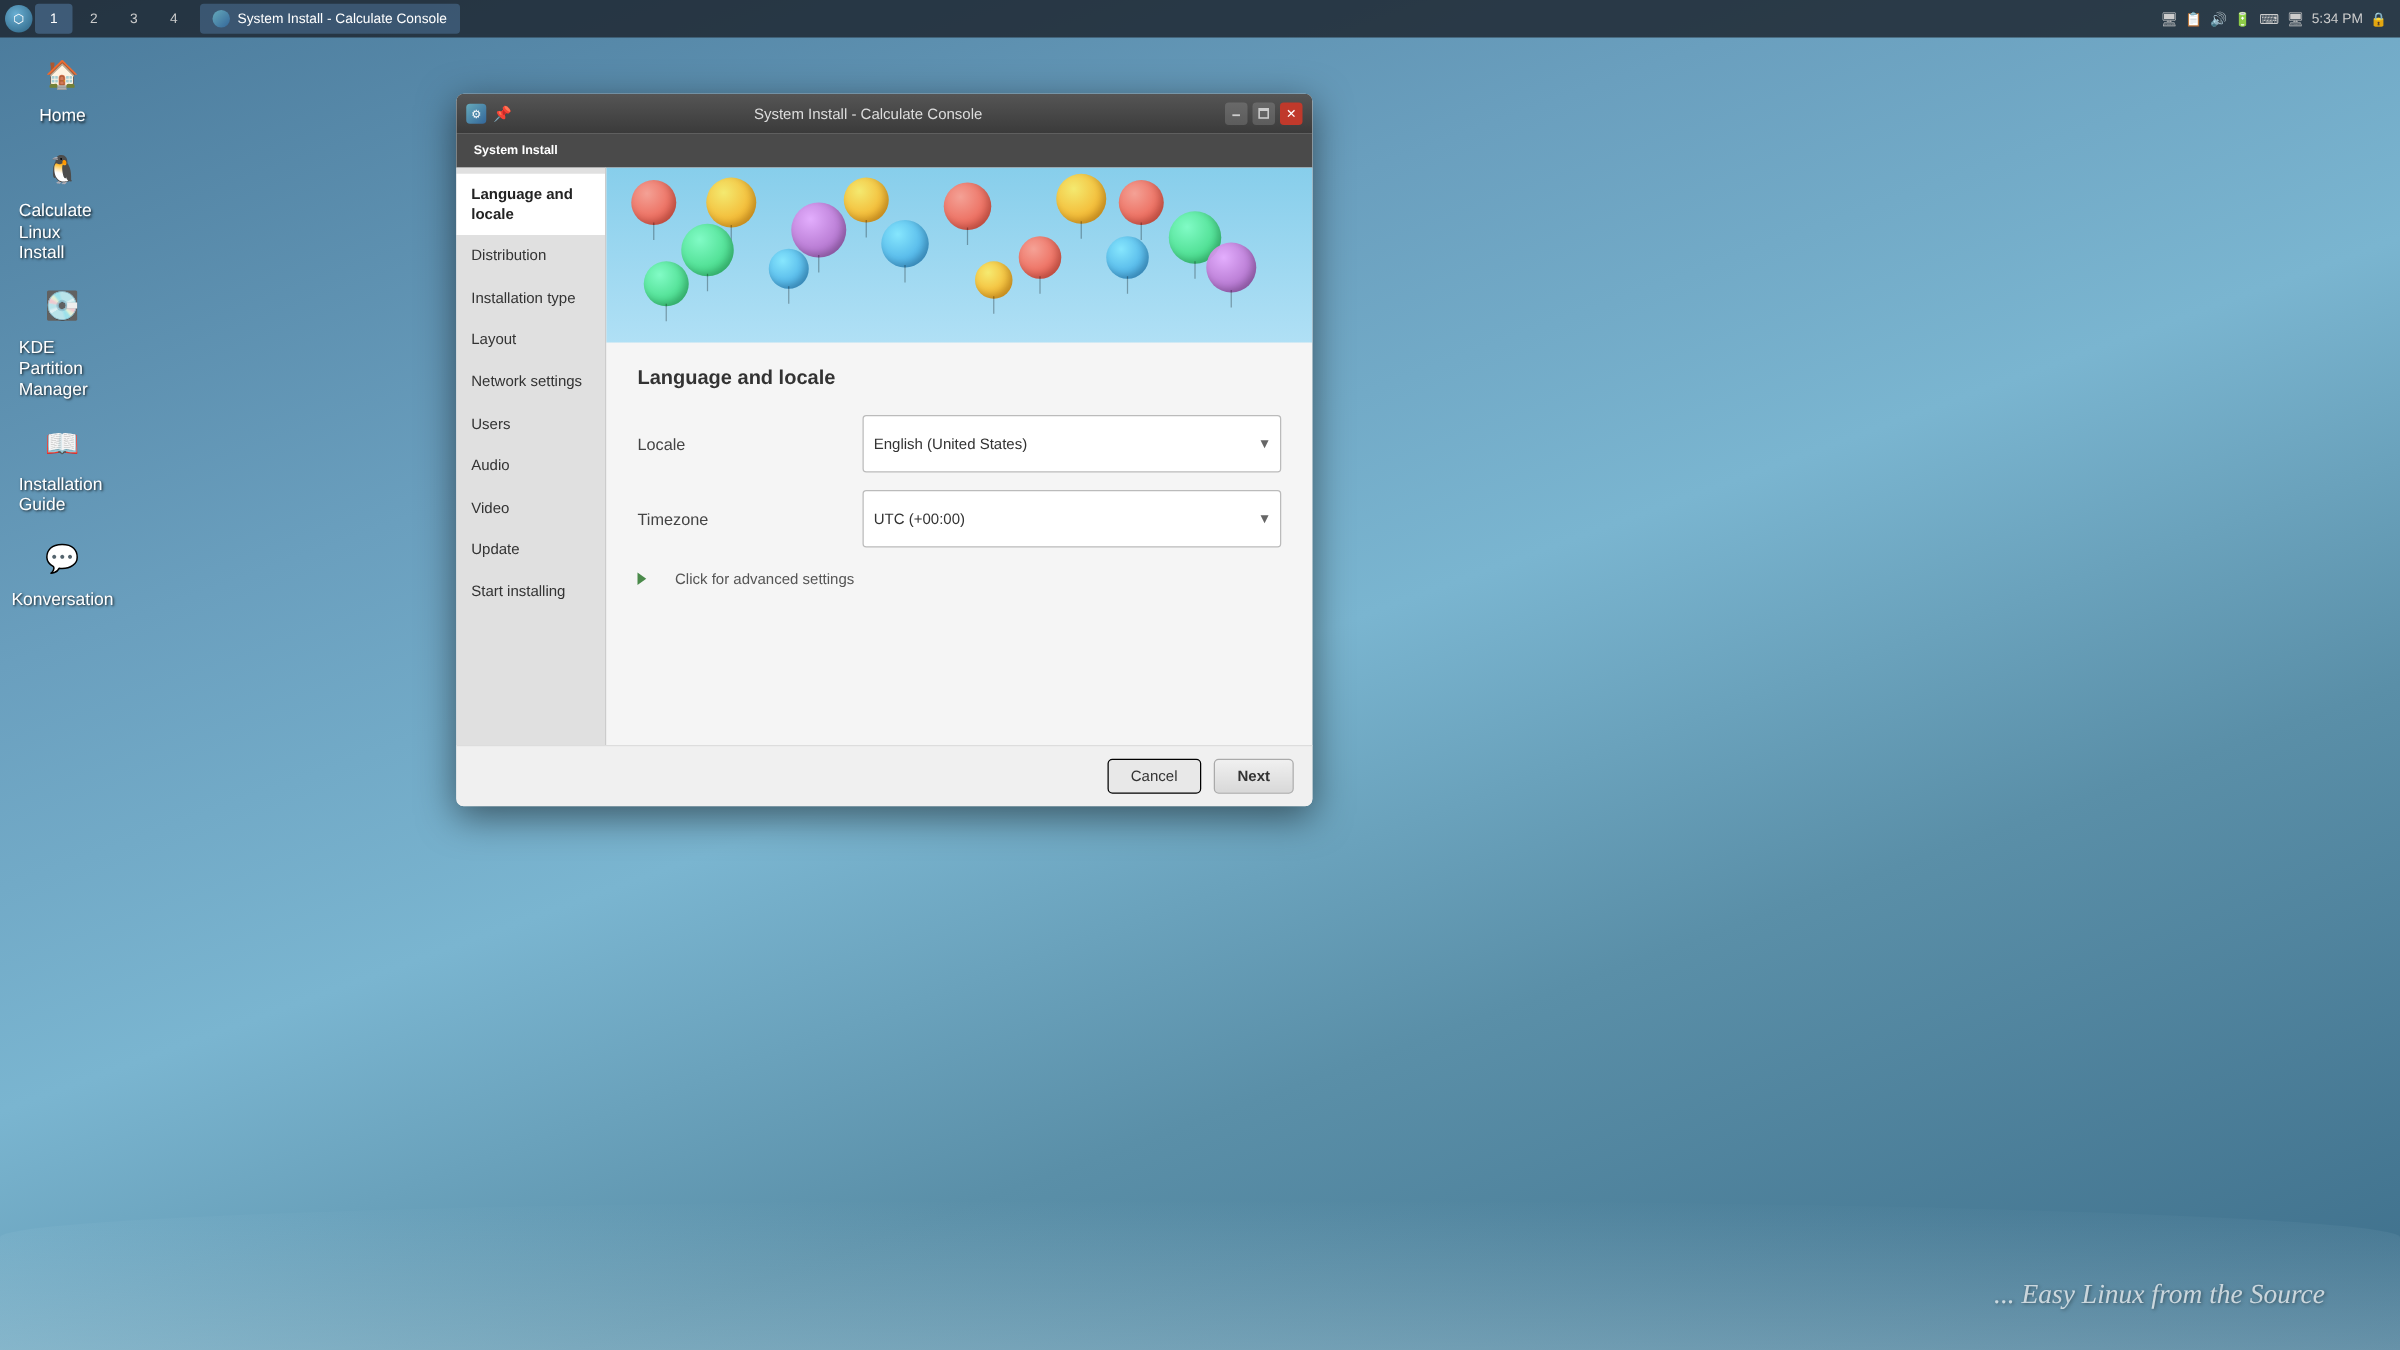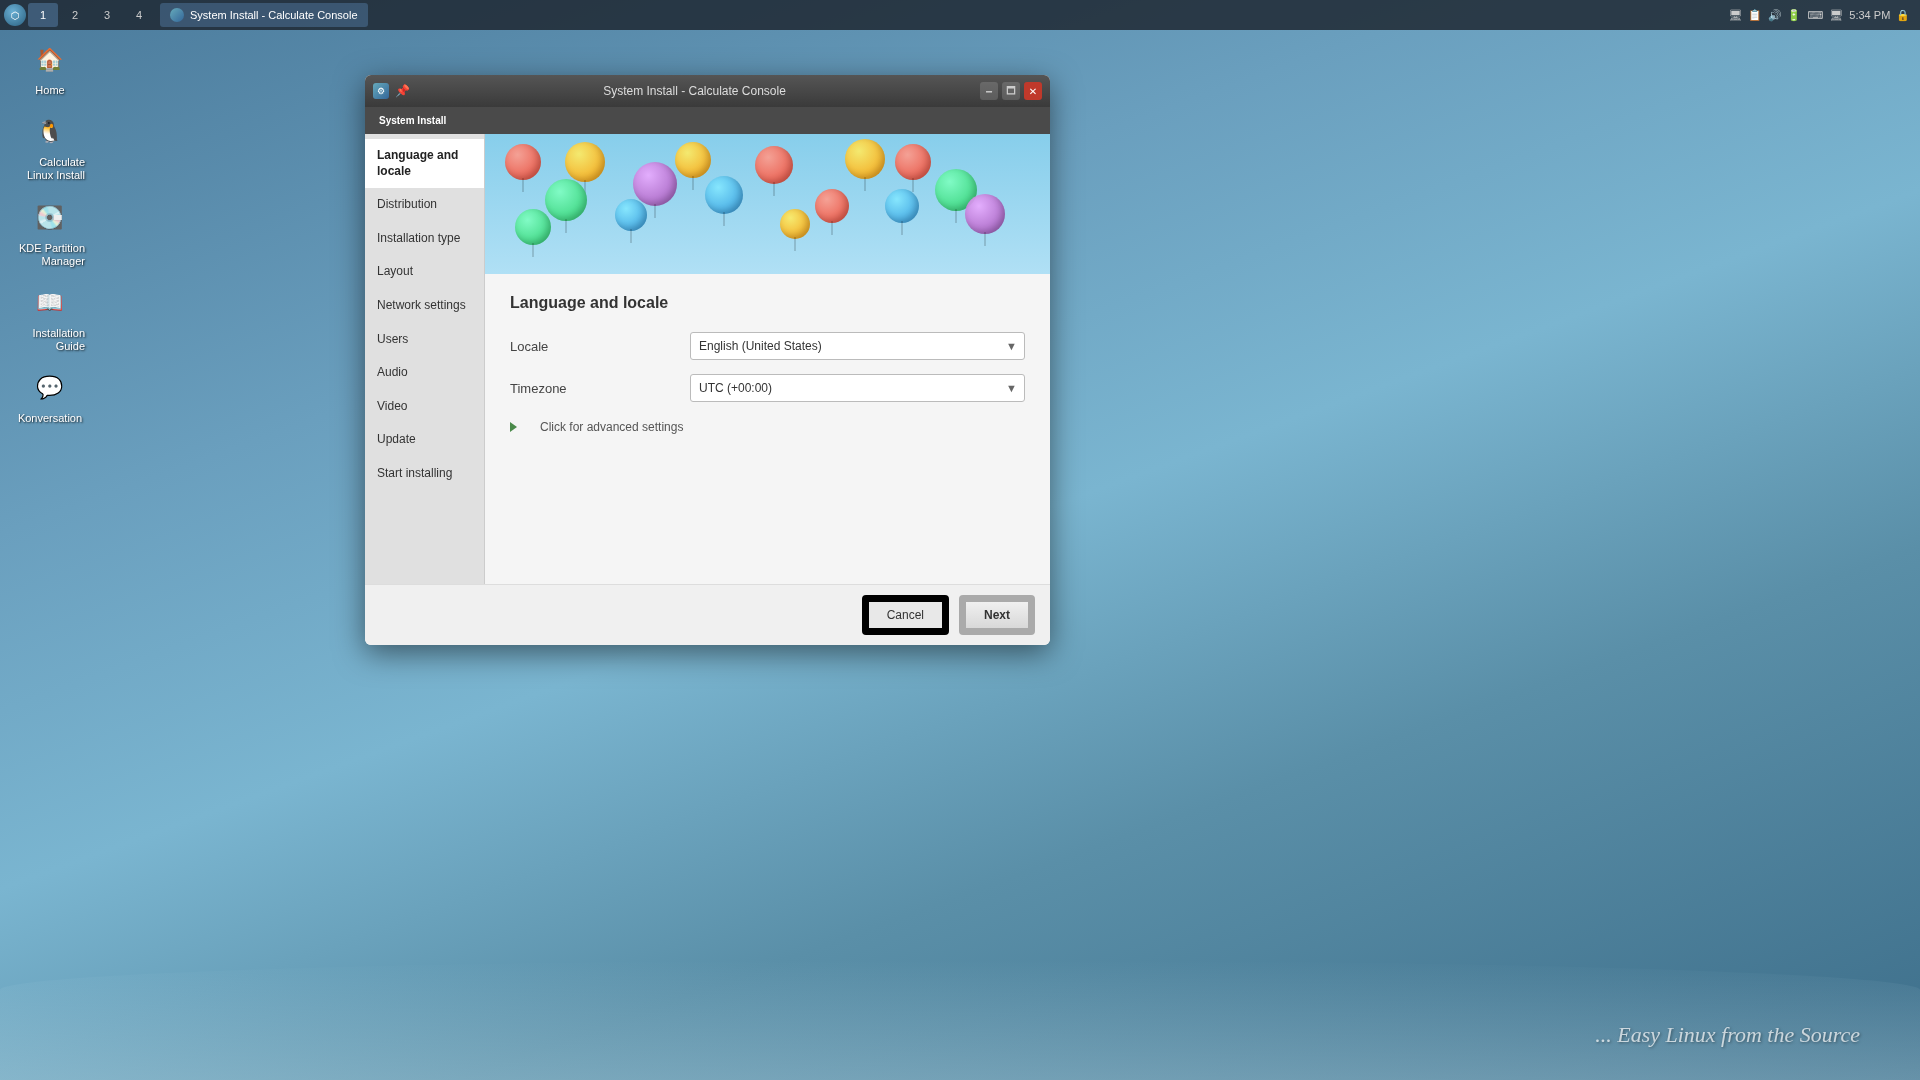--- a/index.html
+++ b/index.html
@@ -127,22 +127,22 @@
       height: 40px;
       border-radius: 6px;
       display: flex;
       align-items: center;
       justify-content: center;
       font-size: 22px;
     }
 
     .desktop-icon-label {
       color: white;
-      font-size: 11px;
-      text-align: right;
+      font-size: 14px;
+      text-align: left;
       text-shadow: 1px 1px 2px rgba(0,0,0,0.8);
       line-height: 1.2;
     }
 
     
     .tagline {
       position: absolute;
       bottom: 32px;
       right: 60px;
       color: rgba(255,255,255,0.7);
@@ -310,21 +310,21 @@
       font-size: 13px;
     }
 
     .select-wrapper {
       flex: 1;
       position: relative;
     }
 
     .select-wrapper select {
       width: 100%;
-      height: 28px;
+      height: 46px;
       border: 1px solid #bbb;
       border-radius: 3px;
       background: white;
       padding: 0 8px;
       font-size: 12px;
       color: #333;
       appearance: none;
       cursor: pointer;
     }
 
@@ -362,21 +362,21 @@
       border-top: 1px solid #ddd;
       display: flex;
       justify-content: flex-end;
       gap: 10px;
       flex-shrink: 0;
     }
 
     .btn {
       padding: 6px 18px;
       border-radius: 4px;
-      border: 7px solid #000000;
+      border: 1px solid #000000;
       font-size: 12px;
       cursor: pointer;
       background: #e8e8e8;
       color: #333;
     }
 
     .btn.primary {
       background: linear-gradient(180deg, #f0f0f0, #d8d8d8);
       border-color: #aaa;
       font-weight: bold;

